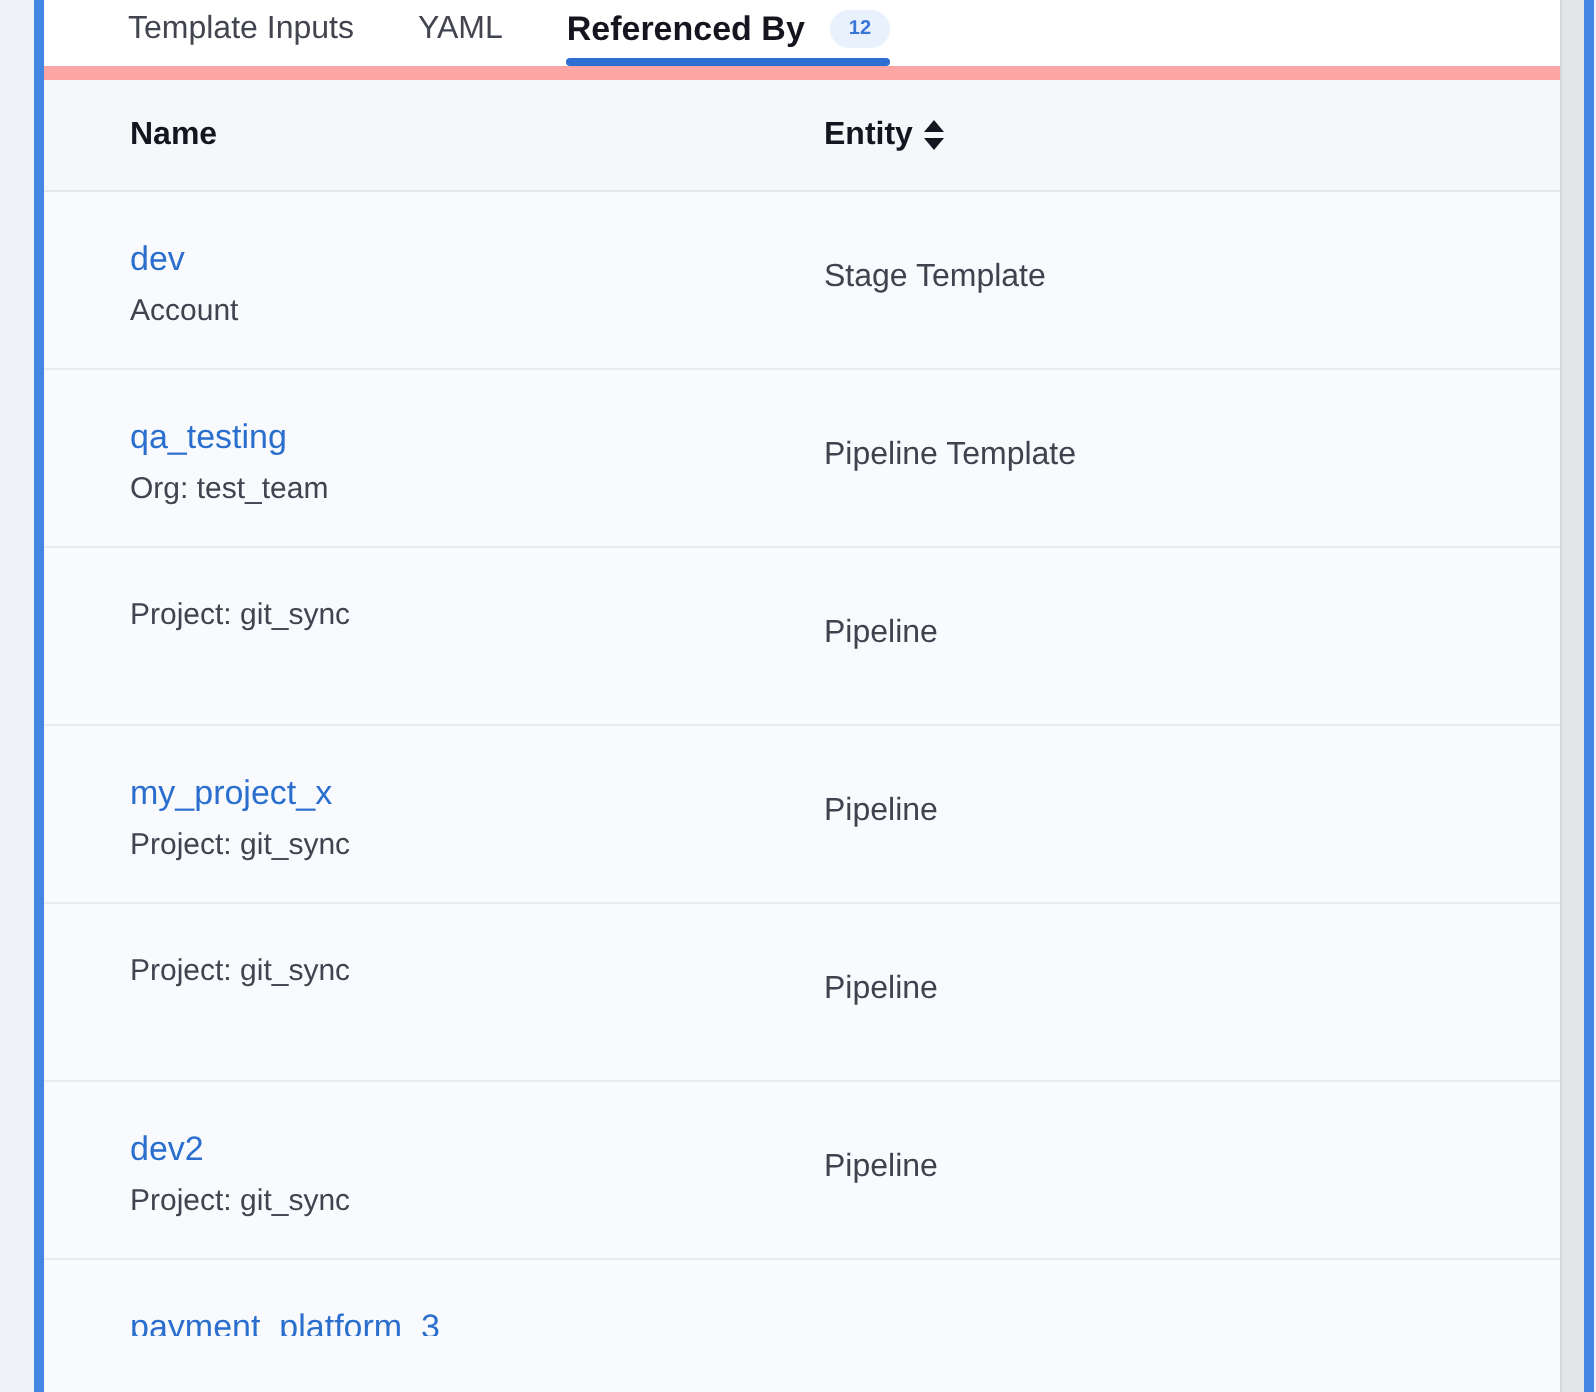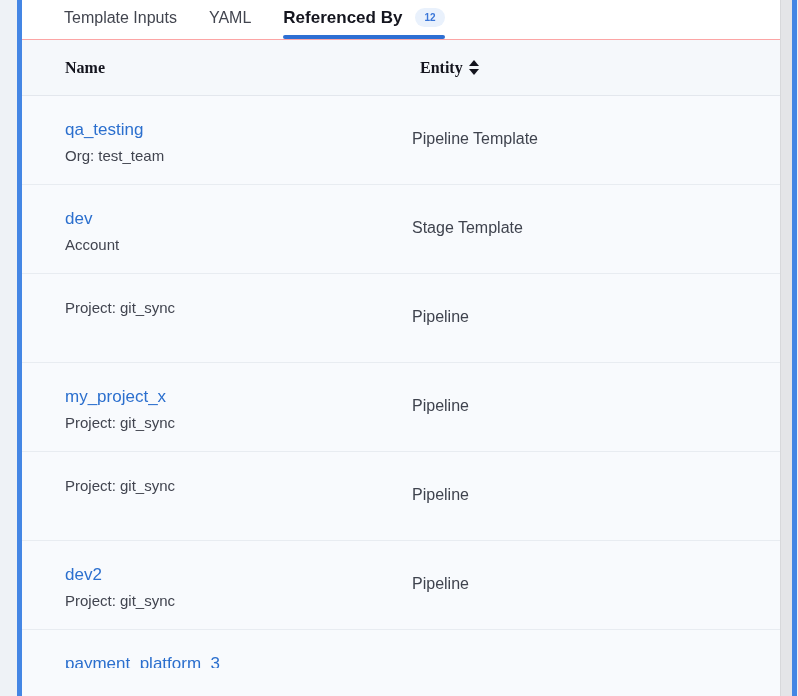--- a/index.html
+++ b/index.html
@@ -29,21 +29,21 @@
     border-left:1px solid #d7d8db;
   }
   
   .tabs-bar {
     height:40px;
     background:#ffffff;
     display:flex;
     align-items:stretch;
     padding-left:42px;
     gap:32px;
-    border-bottom:1px solid #fca5a5;
+    border-bottom:7px solid #fca5a5;
     flex:0 0 auto;
   }
   .tab {
     display:flex; align-items:center; gap:13px;
     font-size:16px; color:#42454f;
     position:relative;
     cursor:pointer;
     padding-bottom:6px; padding-top:2px;
     white-space:nowrap;
   }
@@ -65,24 +65,24 @@
     line-height:1;
     padding:5px 9px 4px;
     border-radius:11px;
   }
   
   .table-head {
     height:56px; flex:0 0 auto;
     display:flex; align-items:center;
     background:#f5f8fb;
     border-bottom:1px solid #e3e7ed;
-    font-weight:bold; font-size:16px; color:#14151e;font-family:Liberation Serif, serif;
+    font-weight:bold; font-size:16px; color:#14151e;
   }
   .col-name { width:390px; padding-left:43px; }
-  .col-entity { display:flex; align-items:center; gap:6px;margin-left:8px; }
+  .col-entity { display:flex; align-items:center; gap:6px; }
   .sort-icon { display:inline-flex; flex-direction:column; gap:3px; cursor:pointer; }
   .sort-icon .tri-up {
     width:0; height:0;
     border-left:5px solid transparent; border-right:5px solid transparent;
     border-bottom:6px solid #14151e;
   }
   .sort-icon .tri-down {
     width:0; height:0;
     border-left:5px solid transparent; border-right:5px solid transparent;
     border-top:6px solid #14151e;
@@ -148,36 +148,36 @@
           <span class="tri-up"></span>
           <span class="tri-down"></span>
         </span>
       </div>
     </div>
 
     <div class="rows-viewport">
 
       <div class="row">
         <div class="cell-name">
+          <a class="name-link">dev</a>
+          <div class="name-scope">Account</div>
+        </div>
+        <div class="cell-entity">Stage Template</div>
+      </div>
+
+      <div class="row">
+        <div class="cell-name">
           <a class="name-link">qa_testing</a>
           <div class="name-scope">Org: test_team</div>
         </div>
         <div class="cell-entity">Pipeline Template</div>
       </div>
 
       <div class="row">
         <div class="cell-name">
-          <a class="name-link">dev</a>
-          <div class="name-scope">Account</div>
-        </div>
-        <div class="cell-entity">Stage Template</div>
-      </div>
-
-      <div class="row">
-        <div class="cell-name">
           <div class="name-scope">Project: git_sync</div>
         </div>
         <div class="cell-entity">Pipeline</div>
       </div>
 
       <div class="row">
         <div class="cell-name">
           <a class="name-link">my_project_x</a>
           <div class="name-scope">Project: git_sync</div>
         </div>

